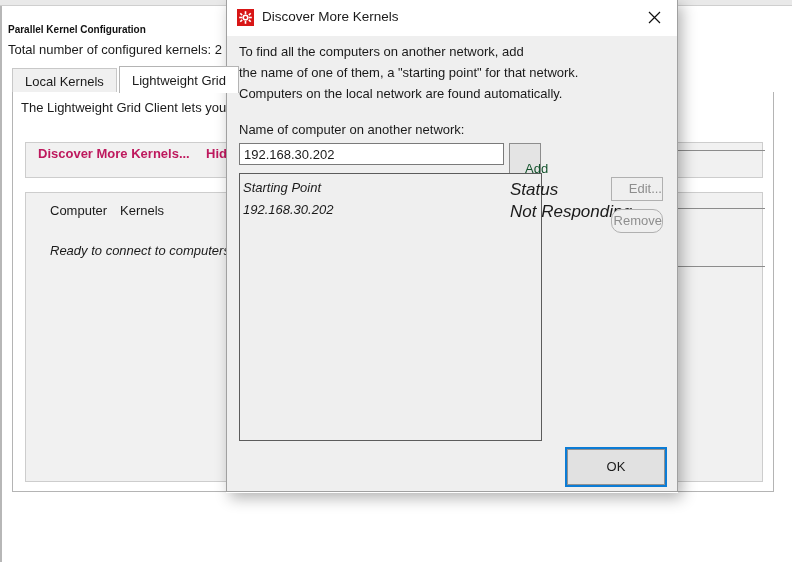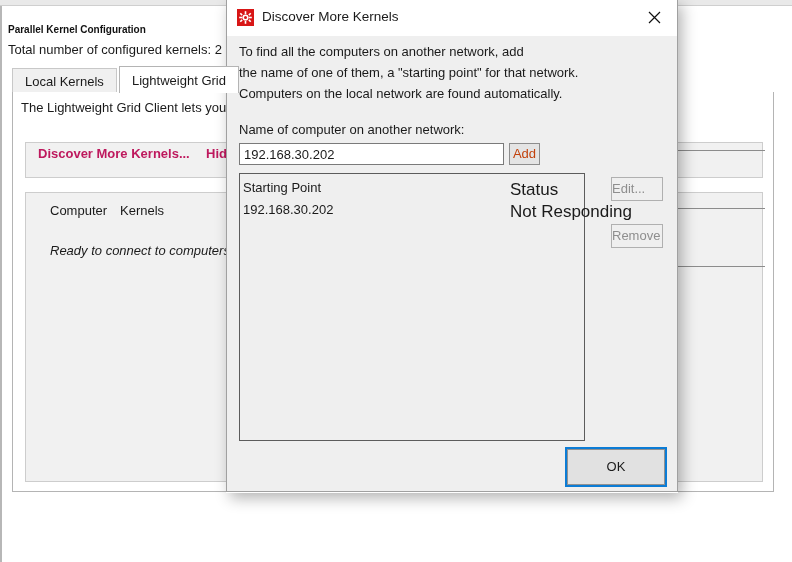--- a/index.html
+++ b/index.html
@@ -277,34 +277,35 @@
     outline: none;
   }
   #dlg-add-btn {
     position: absolute;
     left: 282px; top: 107px;
     width: 31px; height: 22px;
     background: #e4e4e4;
     border: 1px solid #8d8d8d;
     font-family: "Liberation Sans", sans-serif;
     font-size: 13px;
-    color: #c2410c;
+    color: #14532d;
     line-height: 20px;
     text-align: center;
     box-sizing: border-box;
-    padding: 0;
+    padding: 15px;
   }
 
   #dlg-listbox {
     position: absolute;
     left: 12px; top: 137px;
-    width: 346px; height: 268px;
+    width: 303px; height: 268px;
     background: #efefef;
     border: 1px solid #5c5c5c;
     box-sizing: border-box;
+    font-style: italic;
   }
   .lb-row {
     position: absolute;
     left: 0;
     width: 361px;
     height: 22px;
   }
   .lb-cell-name {
     position: absolute;
     left: 3px; top: 2px;
@@ -324,27 +325,27 @@
 
   .side-btn {
     position: absolute;
     left: 384px;
     width: 52px; height: 24px;
     background: #efefef;
     border: 1px solid #b0b0b0;
     font-family: "Liberation Sans", sans-serif;
     font-size: 13px;
     color: #8e8e8e;
-    text-align: left;
+    text-align: right;
     line-height: 22px;
     box-sizing: border-box;
     padding: 0;
   }
   #dlg-edit-btn { top: 141px; }
-  #dlg-remove-btn { top: 188px; }
+  #dlg-remove-btn { top: 173px; border-radius: 10px; }
 
   #dlg-ok-btn {
     position: absolute;
     left: 340px; top: 413px;
     width: 98px; height: 36px;
     background: #e1e1e1;
     border: 1px solid #919191;
     outline: 2px solid #0c7cd5;
     outline-offset: 0px;
     font-family: "Liberation Sans", sans-serif;

